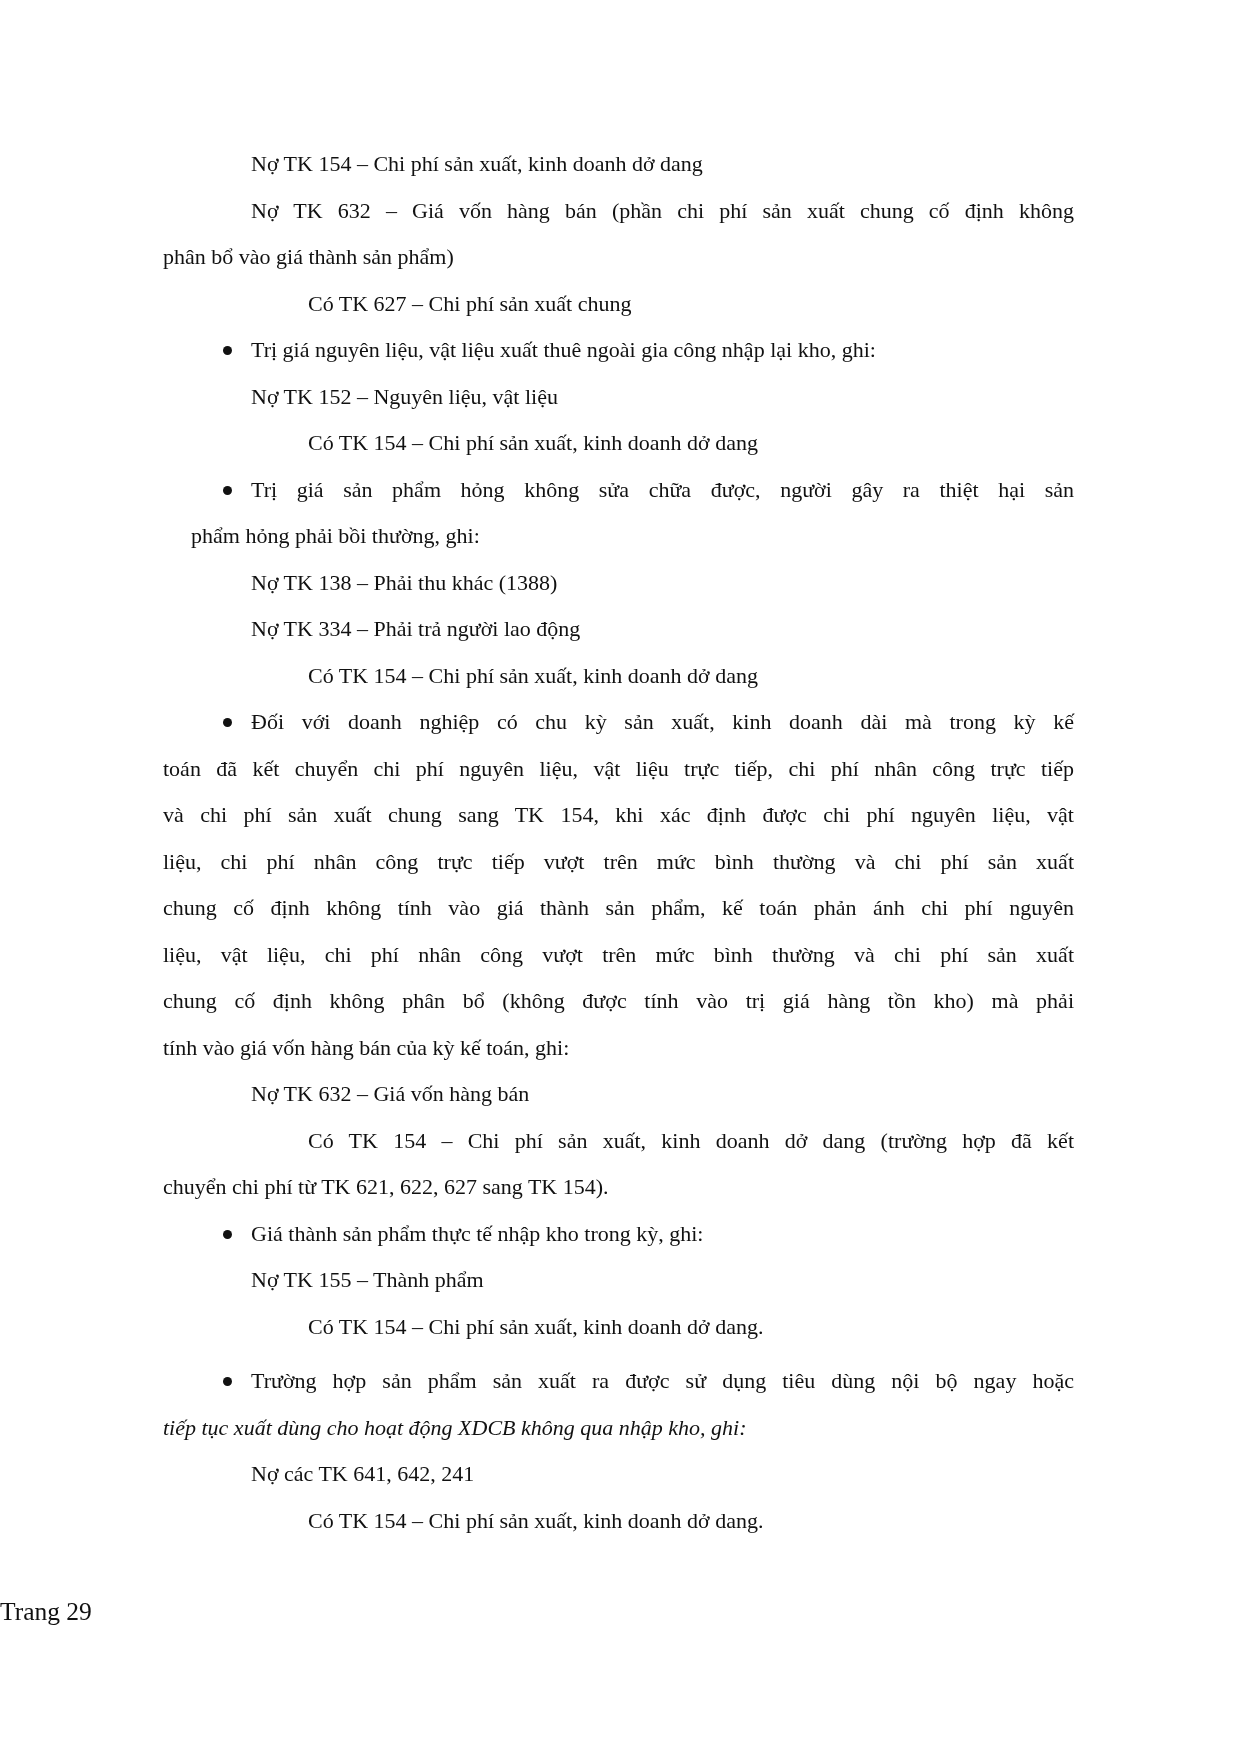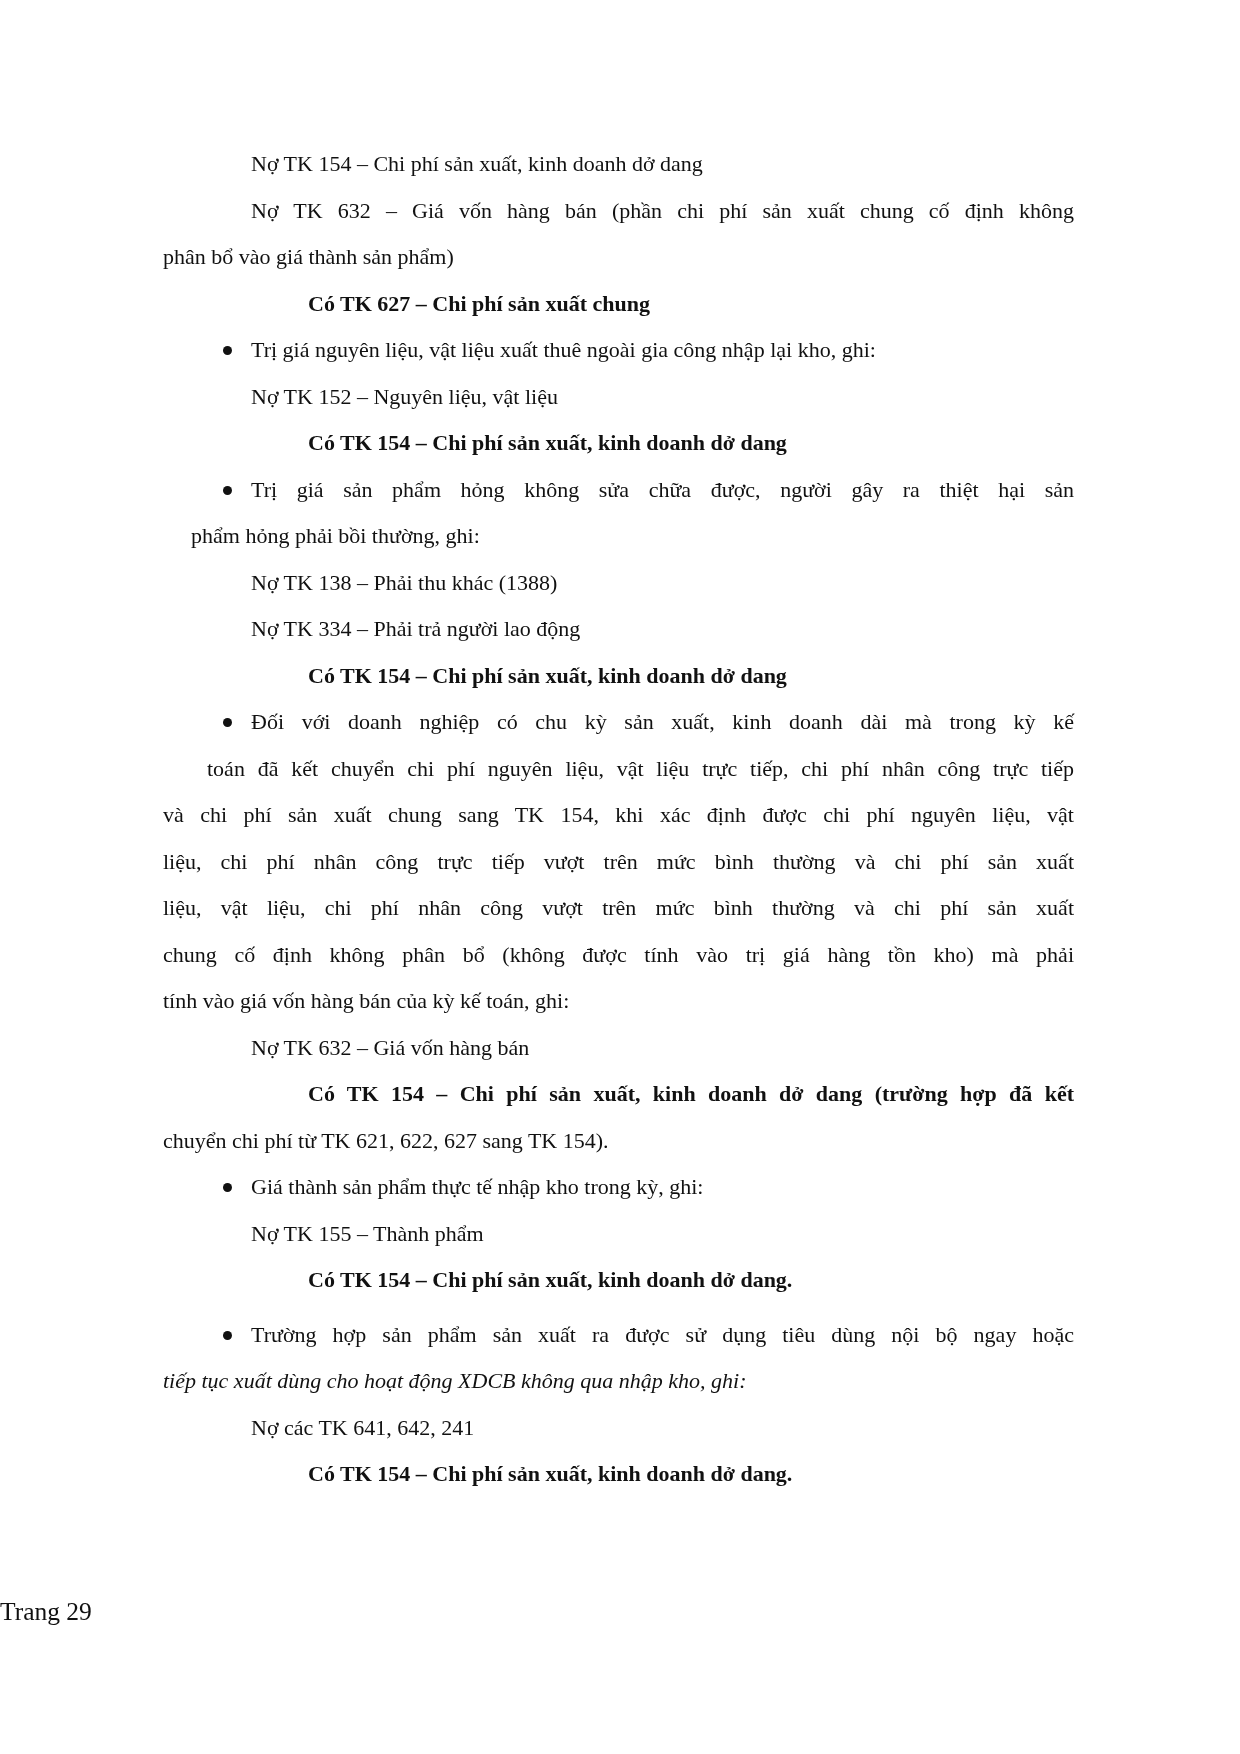--- a/index.html
+++ b/index.html
@@ -28,21 +28,21 @@
       top: 141px;
       width: 911px;
       font-size: 22px;
       line-height: 46.5px;
     }
     .line {
       display: block;
       white-space: nowrap;
     }
     .indent-no { padding-left: 88px; }
-    .indent-co { padding-left: 145px; font-weight: bold; }
+    .indent-co { padding-left: 145px; }
     .bullet-para {
       display: block;
       text-align: justify;
       text-indent: 88px;
       position: relative;
     }
     .bullet {
       display: inline-block;
       width: 9px;
       height: 9px;
@@ -95,23 +95,24 @@
 
     <span class="line indent-no">Nợ TK 138 – Phải thu khác (1388)</span>
 
     <span class="line indent-no">Nợ TK 334 – Phải trả người lao động</span>
 
     <span class="line indent-co">Có TK 154 – Chi phí sản xuất, kinh doanh dở dang</span>
 
     <div class="bullet-para">
       <span class="bullet"></span>
       <span class="line justify-full" style="text-indent:0; padding-left:88px;">Đối với doanh nghiệp có chu kỳ sản xuất, kinh doanh dài mà trong kỳ kế</span>
-      <span class="line justify-full" style="text-indent:0;margin-left:44px;">toán đã kết chuyển chi phí nguyên liệu, vật liệu trực tiếp, chi phí nhân công trực tiếp</span>
+      <span class="line justify-full" style="text-indent:0;">toán đã kết chuyển chi phí nguyên liệu, vật liệu trực tiếp, chi phí nhân công trực tiếp</span>
       <span class="line justify-full" style="text-indent:0;">và chi phí sản xuất chung sang TK 154, khi xác định được chi phí nguyên liệu, vật</span>
       <span class="line justify-full" style="text-indent:0;">liệu, chi phí nhân công trực tiếp vượt trên mức bình thường và chi phí sản xuất</span>
+      <span class="line justify-full" style="text-indent:0;">chung cố định không tính vào giá thành sản phẩm, kế toán phản ánh chi phí nguyên</span>
       <span class="line justify-full" style="text-indent:0;">liệu, vật liệu, chi phí nhân công vượt trên mức bình thường và chi phí sản xuất</span>
       <span class="line justify-full" style="text-indent:0;">chung cố định không phân bổ (không được tính vào trị giá hàng tồn kho) mà phải</span>
       <span class="line" style="text-indent:0;">tính vào giá vốn hàng bán của kỳ kế toán, ghi:</span>
     </div>
 
     <span class="line indent-no">Nợ TK 632 – Giá vốn hàng bán</span>
 
     <span class="line indent-co justify-full">Có TK 154 – Chi phí sản xuất, kinh doanh dở dang (trường hợp đã kết</span>
     <span class="line">chuyển chi phí từ TK 621, 622, 627 sang TK 154).</span>
 

